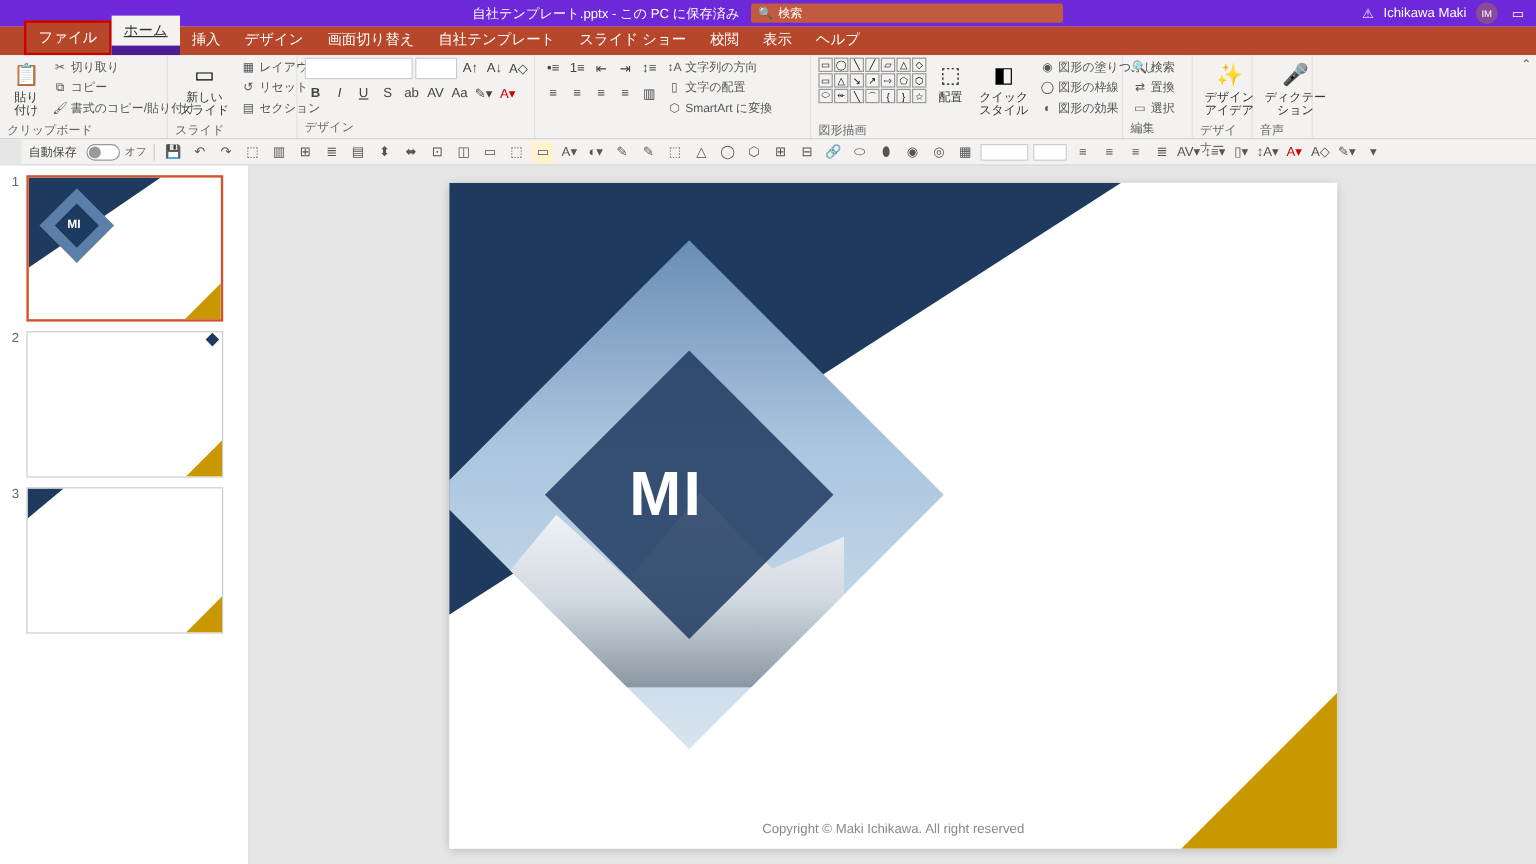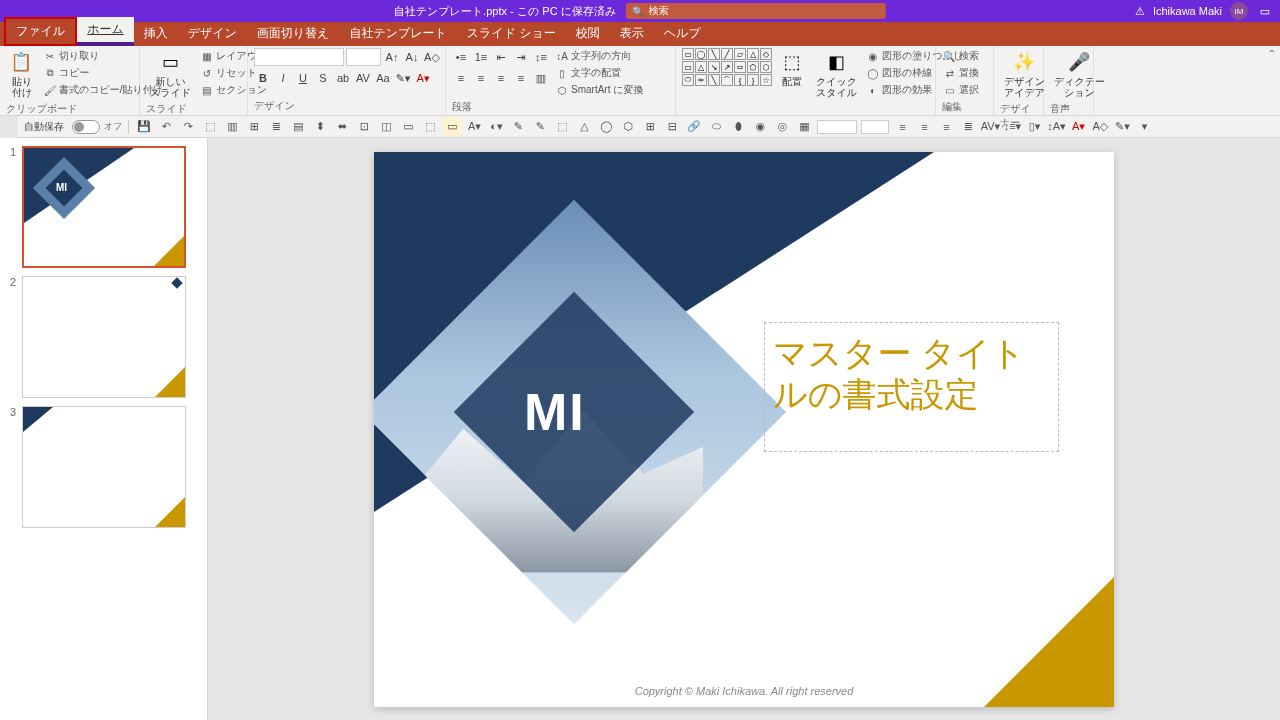--- a/index.html
+++ b/index.html
@@ -6,24 +6,24 @@
 body { background: #e6e6e6; width: 1280px; height: 720px; overflow: hidden; font-size: 11px; }
 
 .titlebar { background: #6d28d9; height: 22px; display: flex; align-items: center; color: #fff; position: relative; }
 .titlebar-center { position: absolute; left: 50%; transform: translateX(-50%); display: flex; align-items: center; gap: 10px; }
 .title-text { font-size: 11px; }
 .search-box { background: #c25a3f; width: 260px; height: 16px; border-radius: 2px; display: flex; align-items: center; padding: 0 6px; color: #fff; font-size: 10px; gap: 4px; }
 .titlebar-right { position: absolute; right: 6px; display: flex; align-items: center; gap: 8px; font-size: 11px; }
 .user-avatar { background: #8a4a9a; width: 18px; height: 18px; border-radius: 50%; display: flex; align-items: center; justify-content: center; font-size: 8px; color: #fff; }
 .win-btn { width: 18px; height: 14px; display: flex; align-items: center; justify-content: center; }
 
-.tabbar { background: #b7472a; height: 24px; display: flex; align-items: flex-end; padding-left: 4px; }
+.tabbar { background: #b7472a; height: 24px; display: flex; align-items: flex-end; padding-left: 20px; }
 .tab { padding: 4px 10px; color: #fff; font-size: 12px; cursor: pointer; position: relative; }
 .tab.file { border: 2px solid #c00; background: #b7472a; }
-.tab.active { background: #f3f2f1; color: #333; border-bottom: 4px solid #4c1d95; }
+.tab.active { background: #f3f2f1; color: #333; border-bottom: 8px solid #4c1d95; }
 .tab.active-underline { text-decoration: underline; }
 
 .ribbon { background: #f3f2f1; height: 70px; border-bottom: 1px solid #d4d4d4; display: flex; position: relative; }
 .ribbon-group { border-right: 1px solid #e1e1e1; padding: 2px 6px 0; display: flex; flex-direction: column; justify-content: space-between; }
 .ribbon-group-label { font-size: 10px; color: #666; text-align: left; padding: 2px 0; }
 .ribbon-body { display: flex; align-items: flex-start; gap: 4px; flex: 1; }
 .big-btn { display: flex; flex-direction: column; align-items: center; gap: 2px; padding: 2px 4px; cursor: pointer; }
 .big-btn-icon { width: 24px; height: 24px; display: flex; align-items: center; justify-content: center; font-size: 18px; }
 .big-btn-label { font-size: 10px; color: #333; text-align: center; line-height: 1.1; }
 .small-row { display: flex; flex-direction: column; gap: 1px; }
@@ -65,21 +65,21 @@
 .slide-tri-tl { position: absolute; top: 0; left: 0; width: 0; height: 0; border-top: 360px solid #1f3a5f; border-right: 560px solid transparent; }
 .slide-tri-br { position: absolute; bottom: 0; right: 0; width: 0; height: 0; border-bottom: 130px solid #c99700; border-left: 130px solid transparent; }
 .slide-diamond-outer { position: absolute; top: 110px; left: 50px; width: 300px; height: 300px; transform: rotate(45deg); background: linear-gradient(135deg, #6a8db5 0%, #aac5de 40%, #d8e4ef 100%); overflow: hidden; }
 .slide-mountain { position: absolute; bottom: -40px; left: -50px; width: 400px; height: 180px; background: linear-gradient(180deg, #fff 0%, #d0d8e0 60%, #8a96a3 100%); clip-path: polygon(0 100%, 10% 40%, 25% 60%, 40% 20%, 55% 50%, 70% 10%, 85% 45%, 100% 30%, 100% 100%); transform: rotate(-45deg); transform-origin: center; }
 .slide-diamond-inner { position: absolute; top: 175px; left: 115px; width: 170px; height: 170px; transform: rotate(45deg); background: rgba(31,58,95,0.85); }
 .slide-mi { position: absolute; top: 230px; left: 150px; color: #fff; font-weight: bold; font-size: 52px; letter-spacing: 2px; }
 .title-box { position: absolute; top: 170px; right: 55px; width: 295px; height: 130px; border: 1px dashed #bbb; padding: 10px 8px; }
 .title-text-main { color: #c99700; font-size: 34px; font-weight: 500; line-height: 1.2; }
 .subtitle-box { position: absolute; top: 315px; right: 55px; width: 295px; height: 100px; border: 1px dashed #bbb; padding: 8px; }
 .subtitle-text { color: #333; font-size: 18px; }
-.footer-text { position: absolute; bottom: 10px; left: 50%; transform: translateX(-50%); font-size: 11px; color: #888; font-style: italic; }
+.footer-text { position: absolute; bottom: 10px; left: 50%; transform: translateX(-50%); font-size: 11px; color: #888; }
 </style>
 </head>
 <body>
 
 <div class="titlebar">
   <div class="titlebar-center">
     <span class="title-text">自社テンプレート.pptx - この PC に保存済み</span>
     <div class="search-box">
       <span>🔍</span>
       <span>検索</span>
@@ -214,21 +214,20 @@
         <div class="small-btn">
             <span class="small-icon">▯</span>
             <span>文字の配置</span>
           </div>
         <div class="small-btn">
             <span class="small-icon">⬡</span>
             <span>SmartArt に変換</span>
           </div>
       </div>
     </div>
-    <div class="ribbon-group-label">段落</div>
   </div>
 
   <div class="ribbon-group" style="width:260px">
     <div class="ribbon-body">
       <div class="shape-grid">
         <div class="shape-cell">▭</div>
           <div class="shape-cell">◯</div>
           <div class="shape-cell">╲</div>
           <div class="shape-cell">╱</div>
           <div class="shape-cell">▱</div>
@@ -266,20 +265,21 @@
         <div class="small-btn">
             <span class="small-icon">◯</span>
             <span>図形の枠線</span>
           </div>
         <div class="small-btn">
             <span class="small-icon">◐</span>
             <span>図形の効果</span>
           </div>
       </div>
     </div>
+    <div class="ribbon-group-label">図形描画</div>
   </div>
 
   <div class="ribbon-group" style="width:58px">
     <div class="ribbon-body">
       <div class="small-row">
         <div class="small-btn">
             <span class="small-icon">🔍</span>
             <span>検索</span>
           </div>
         <div class="small-btn">
@@ -401,19 +401,16 @@
 
   <div class="editor">
     <div class="slide">
       <div class="slide-tri-tl"></div>
       <div class="slide-tri-br"></div>
       <div class="slide-diamond-outer">
         <div class="slide-mountain"></div>
       </div>
       <div class="slide-diamond-inner"></div>
       <div class="slide-mi">MI</div>
-      <div class="title-box">
-        <div class="title-text-main">マスター タイトルの書式設定</div>
-      </div>
       <div class="footer-text">Copyright © Maki Ichikawa. All right reserved</div>
     </div>
   </div>
 </div>
 
 </body></html>

